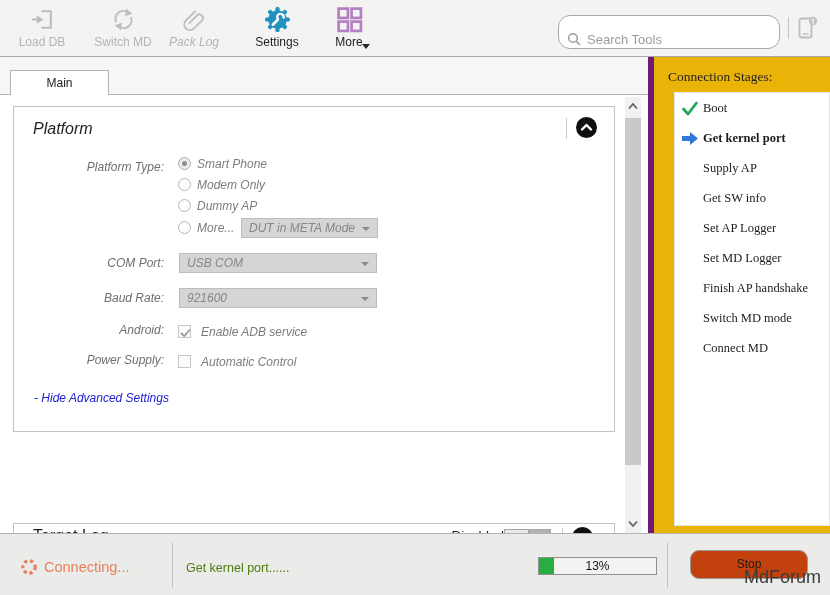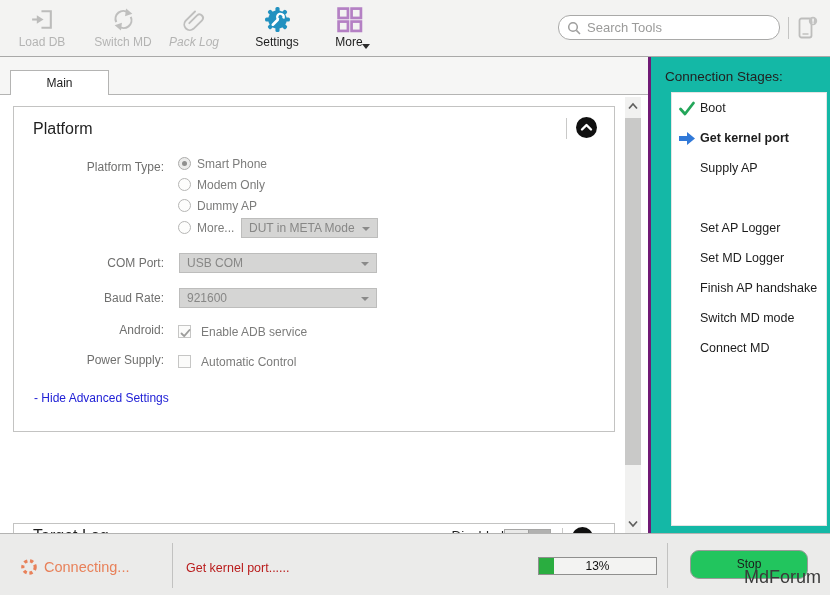--- a/index.html
+++ b/index.html
@@ -11,22 +11,22 @@
   .toolbar { position:absolute; left:0; top:0; width:830px; height:57px; background:#f3f3f2;
              border-bottom:1px solid #a9a9a8; }
   .tb-item { position:absolute; top:6px; display:flex; flex-direction:column; align-items:center; cursor:pointer; }
   .tb-item .ticon { width:27px; height:27px; }
   .tb-item .lbl { font-size:12px; margin-top:2px; color:#1d1d1d; white-space:nowrap; }
   .tb-item.disabled .lbl { color:#b4b4b3; }
   .more-caret { position:absolute; left:362px; top:44px; width:0; height:0;
                 border-left:4px solid transparent; border-right:4px solid transparent;
                 border-top:5px solid #2a2a2a; }
   .search-wrap { position:absolute; left:558px; top:15px; width:222px; height:25px; background:#fff;
-                 border:1px solid #a9a9a8; border-radius:12px; display:flex; align-items:flex-end;
-                 padding:4px 8px; gap:6px; }
+                 border:1px solid #a9a9a8; border-radius:12px; display:flex; align-items:flex-start;
+                 padding:16px 8px; gap:6px; }
   .search-wrap input { border:none; outline:none; background:transparent; flex:1; font-size:13px;
                        color:#444; font-family:inherit; min-width:0; }
   .search-wrap input::placeholder { color:#9b9b9a; }
   .tb-divider { position:absolute; left:788px; top:17px; width:1px; height:22px; background:#c4c4c3; }
   .device-btn { position:absolute; left:794px; top:14px; width:26px; height:28px; cursor:pointer; }
 
   
   .workspace { position:absolute; left:0; top:57px; width:830px; height:476px; background:#f6f6f5; }
   .pane { position:absolute; left:0; top:37px; width:649px; height:439px; background:#fff;
           border-top:1px solid #b4b4b3; }
@@ -63,44 +63,44 @@
                   border-right:1px solid #9e9e9d; }
   .status-text { position:absolute; font-size:13.5px; color:#1e1e1e; text-align:right; }
 
   
   .scrollbar { position:absolute; left:625px; top:40px; width:16px; height:436px; background:#f1f1f0; }
   .sb-btn { position:absolute; left:0; width:16px; height:18px; background:#f1f1f0;
             display:flex; align-items:center; justify-content:center; cursor:pointer; }
   .sb-thumb { position:absolute; left:0; top:21px; width:16px; height:347px; background:#c9c9c8; cursor:pointer; }
 
   
-  .sidebar { position:absolute; left:648px; top:0; width:182px; height:476px; background:#14b8a6;
-             border-left:3px solid #701a75; }
+  .sidebar { position:absolute; left:648px; top:0; width:182px; height:476px; background:#eab308;
+             border-left:6px solid #701a75;font-family:Liberation Serif, serif; }
   .sidebar-title { position:absolute; left:14px; top:12px; font-size:13.5px; color:#222; }
   .stage-box { position:absolute; left:20px; top:35px; width:156px; height:434px;
                border:1px solid #e4e4e3; background:#fff; }
   .stage-row { position:absolute; left:0; width:100%; height:30px; }
   .stage-icon { position:absolute; left:6px; top:8px; width:18px; height:15px; }
   .stage-label { position:absolute; left:28px; top:0; line-height:30px; font-size:12.5px;
                  color:#1c1c1c; white-space:nowrap; }
   .stage-row.current .stage-label { font-weight:bold; }
 
   
   .bottombar { position:absolute; left:0; top:533px; width:830px; height:62px; background:#ebebea;
                border-top:1px solid #b3b3b2; }
   .spinner { position:absolute; left:20px; top:24px; width:18px; height:18px; }
   .conn-status { position:absolute; left:44px; top:25px; font-size:14.5px; color:#e8815a; }
   .bb-div { position:absolute; width:1px; top:9px; height:45px; background:#c2c2c1; }
-  .conn-msg { position:absolute; left:186px; top:27px; font-size:12.5px; color:#b91c1c; }
+  .conn-msg { position:absolute; left:186px; top:27px; font-size:12.5px; color:#4d7c0f; }
   .progress { position:absolute; left:538px; top:23px; width:119px; height:18px;
               border:1px solid #8f8f8e; background:#f3f3f2; }
   .progress .fill { position:absolute; left:0; top:0; height:100%; background:#2aad40; width:13%; }
   .progress .ptext { position:absolute; left:0; top:0; width:100%; text-align:center;
                      line-height:16px; font-size:12px; color:#111; }
-  .stop-btn { position:absolute; left:690px; top:16px; width:118px; height:29px; background:#22c55e;
+  .stop-btn { position:absolute; left:690px; top:16px; width:118px; height:29px; background:#c2410c;
               border:1px solid #9a9a99; border-radius:9px; font-size:12px; color:#1b1b1b;
               text-align:center; line-height:27px; cursor:pointer; }
   .watermark { position:absolute; left:744px; top:33px; font-size:18px; color:#3a3a3a; z-index:10; }
 </style>
 </head>
 <body>
 
 <div class="window">
 
   <div class="toolbar">
@@ -175,21 +175,21 @@
         <rect x="18.4" y="4.6" width="1.3" height="3.2" fill="#fff"></rect>
         <rect x="18.4" y="8.4" width="1.3" height="1.3" fill="#fff"></rect>
       </svg>
     </div>
   </div>
 
   <div class="workspace">
     <div class="pane"></div>
     <div class="tab">Main</div>
 
-    <div class="section" style="left:13px;top:49px;width:602px;height:326px;">
+    <div class="section" style="left:13px;top:49px;width:602px;height:326px;font-style:italic;">
       <div class="sec-title" style="left:19px;top:13px;">Platform</div>
       <div class="vdiv" style="left:552px;top:11px;height:21px;"></div>
       <div class="circle-btn" style="left:562px;top:10px;">
         <svg width="21" height="21" viewBox="0 0 21 21">
           <circle cx="10.5" cy="10.5" r="10.5" fill="#101010"></circle>
           <path d="M6 12.5 L10.5 8 L15 12.5" stroke="#fff" stroke-width="2.4" fill="none" stroke-linecap="round" stroke-linejoin="round"></path>
         </svg>
       </div>
 
       <div class="form-label" style="top:50px;">Platform Type:</div>
@@ -271,20 +271,23 @@
 
         <div class="stage-row" style="top:0;">
           <svg class="stage-icon" viewBox="0 0 18 15">
             <path d="M2.5 8 L7 13 L15.5 2" stroke="#24a65a" stroke-width="2.8" fill="none" stroke-linecap="round" stroke-linejoin="round"></path>
           </svg>
           <span class="stage-label">Boot</span>
         </div>
 
         <div class="stage-row" style="top:60px;">
           <span class="stage-label">Supply AP</span>
+        </div>
+        <div class="stage-row" style="top:90px;">
+          <span class="stage-label">Get SW info</span>
         </div>
         <div class="stage-row" style="top:120px;">
           <span class="stage-label">Set AP Logger</span>
         </div>
         <div class="stage-row" style="top:150px;">
           <span class="stage-label">Set MD Logger</span>
         </div>
         <div class="stage-row" style="top:180px;">
           <span class="stage-label">Finish AP handshake</span>
         </div>

